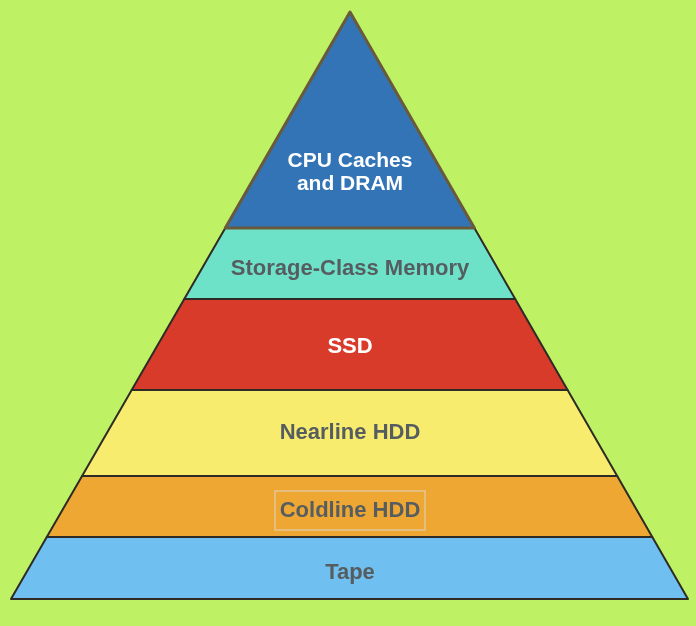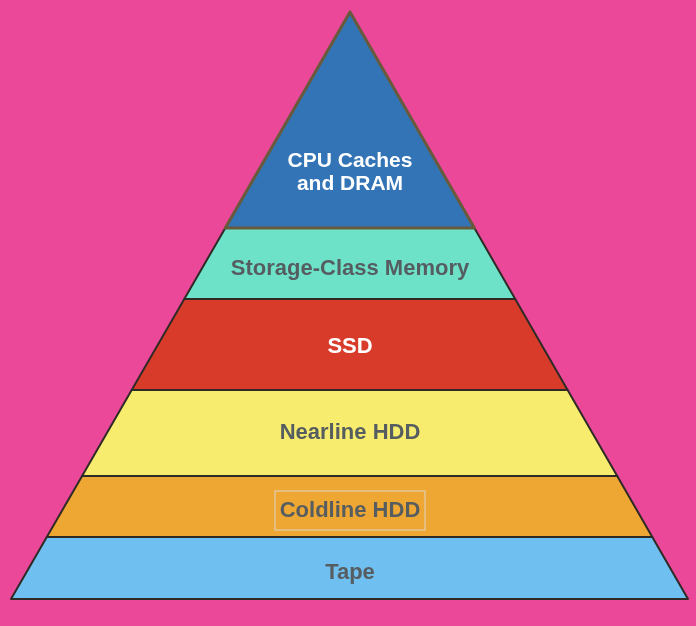--- a/index.html
+++ b/index.html
@@ -8,21 +8,21 @@
     width: 696px;
     height: 626px;
     background: #ffffff;
     overflow: hidden;
     font-family: "Liberation Sans", sans-serif;
   }
   .canvas {
     position: relative;
     width: 696px;
     height: 626px;
-    background: #ec4899;
+    background: #bef264;
   }
   svg text {
     font-family: "Liberation Sans", sans-serif;
     font-weight: bold;
     text-anchor: middle;
     dominant-baseline: central;
   }
   .label-lg { font-size: 22px; }
   .label-cpu { font-size: 21px; }
 </style>

